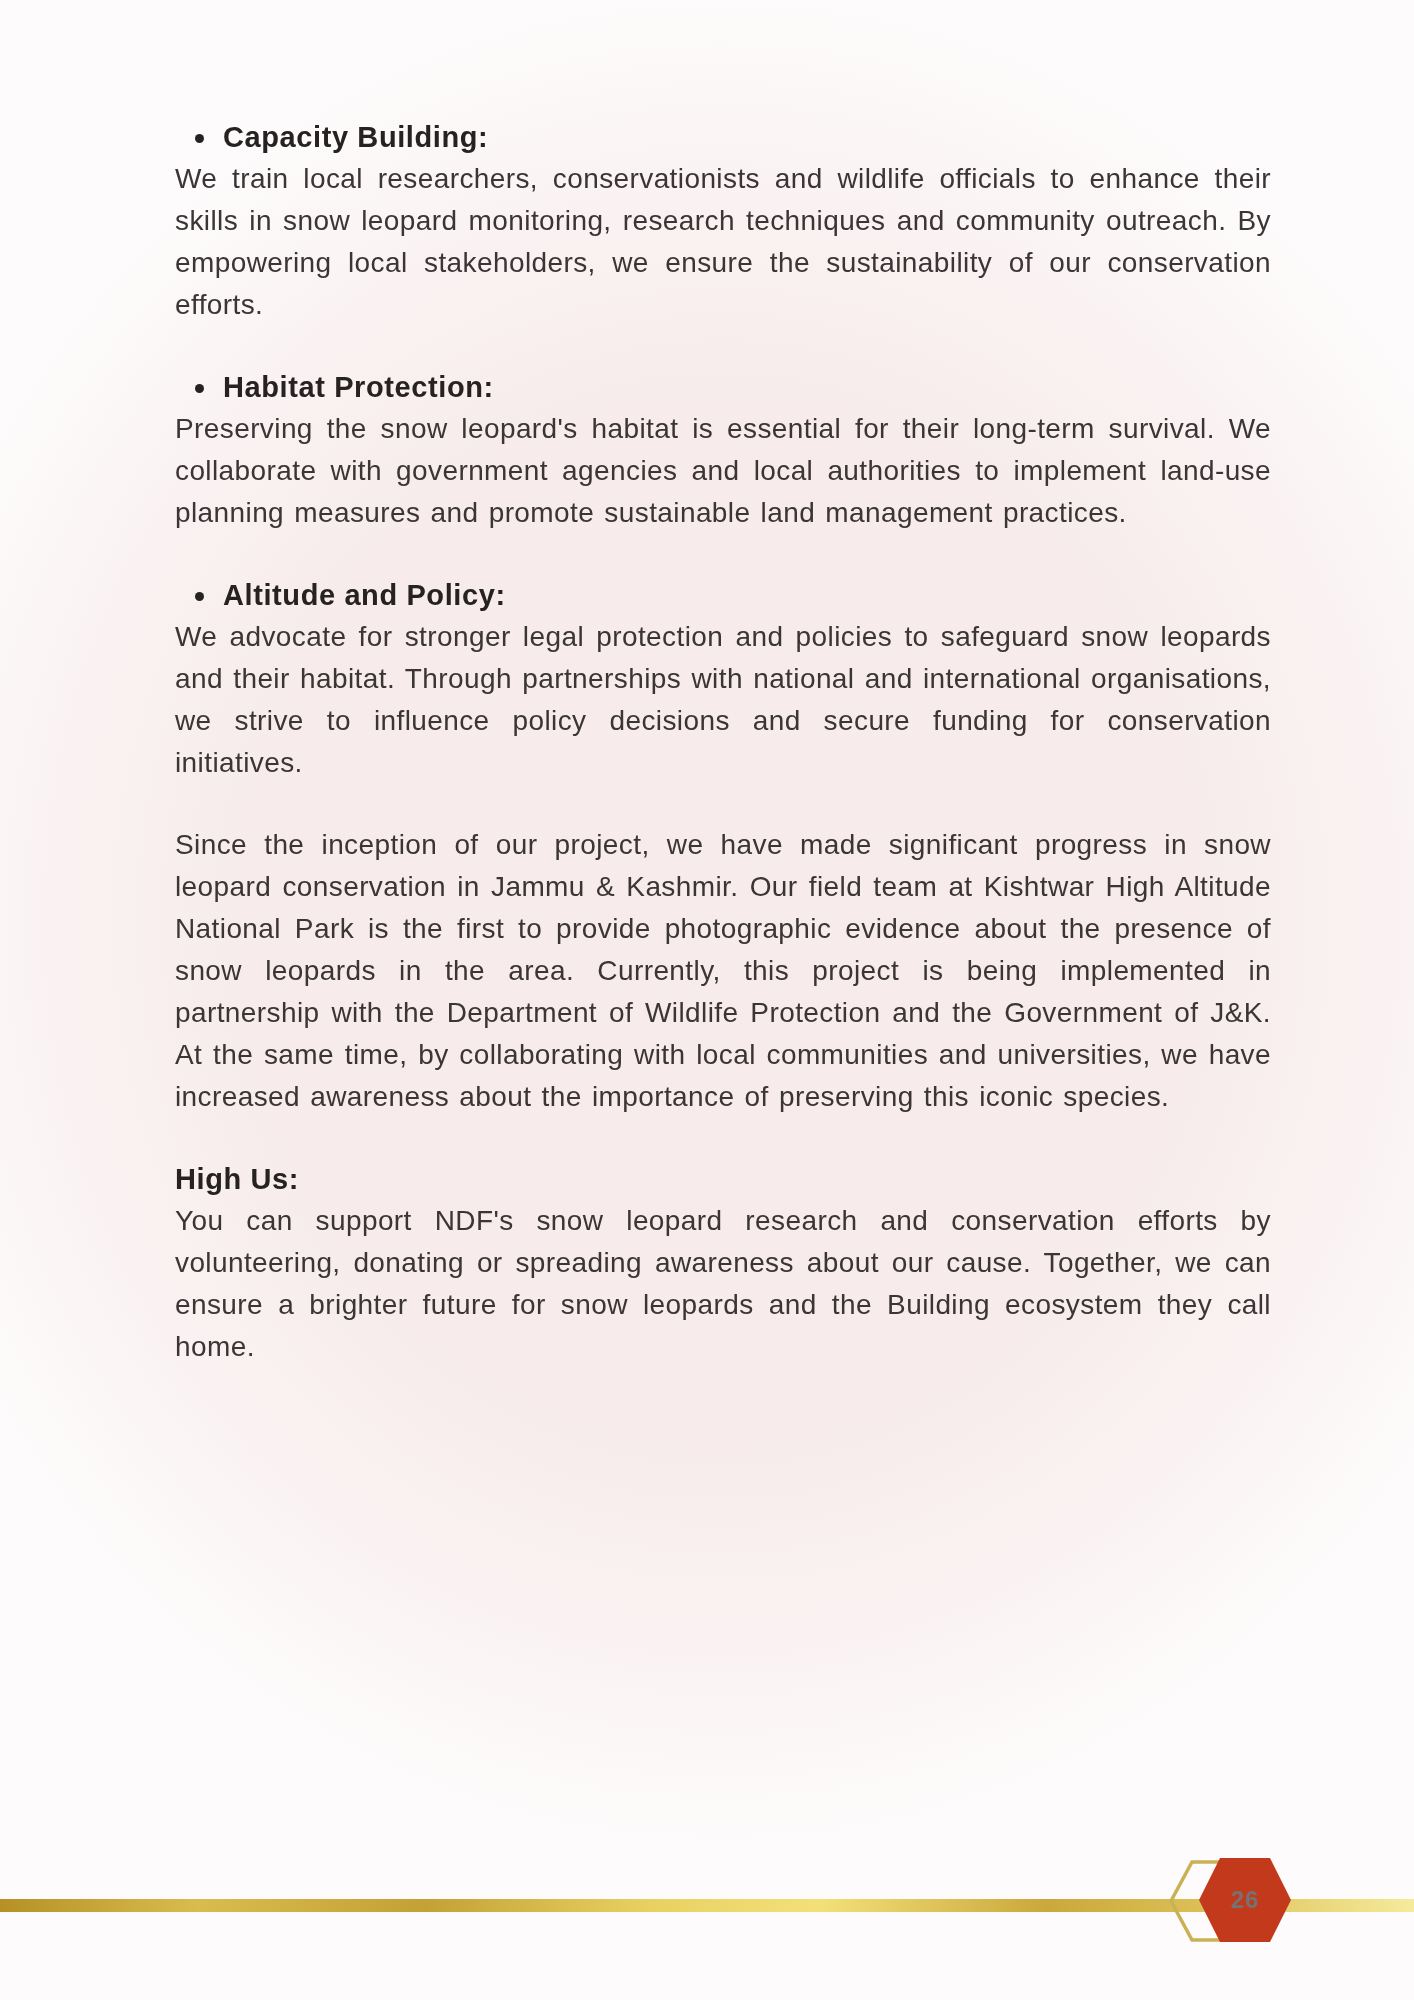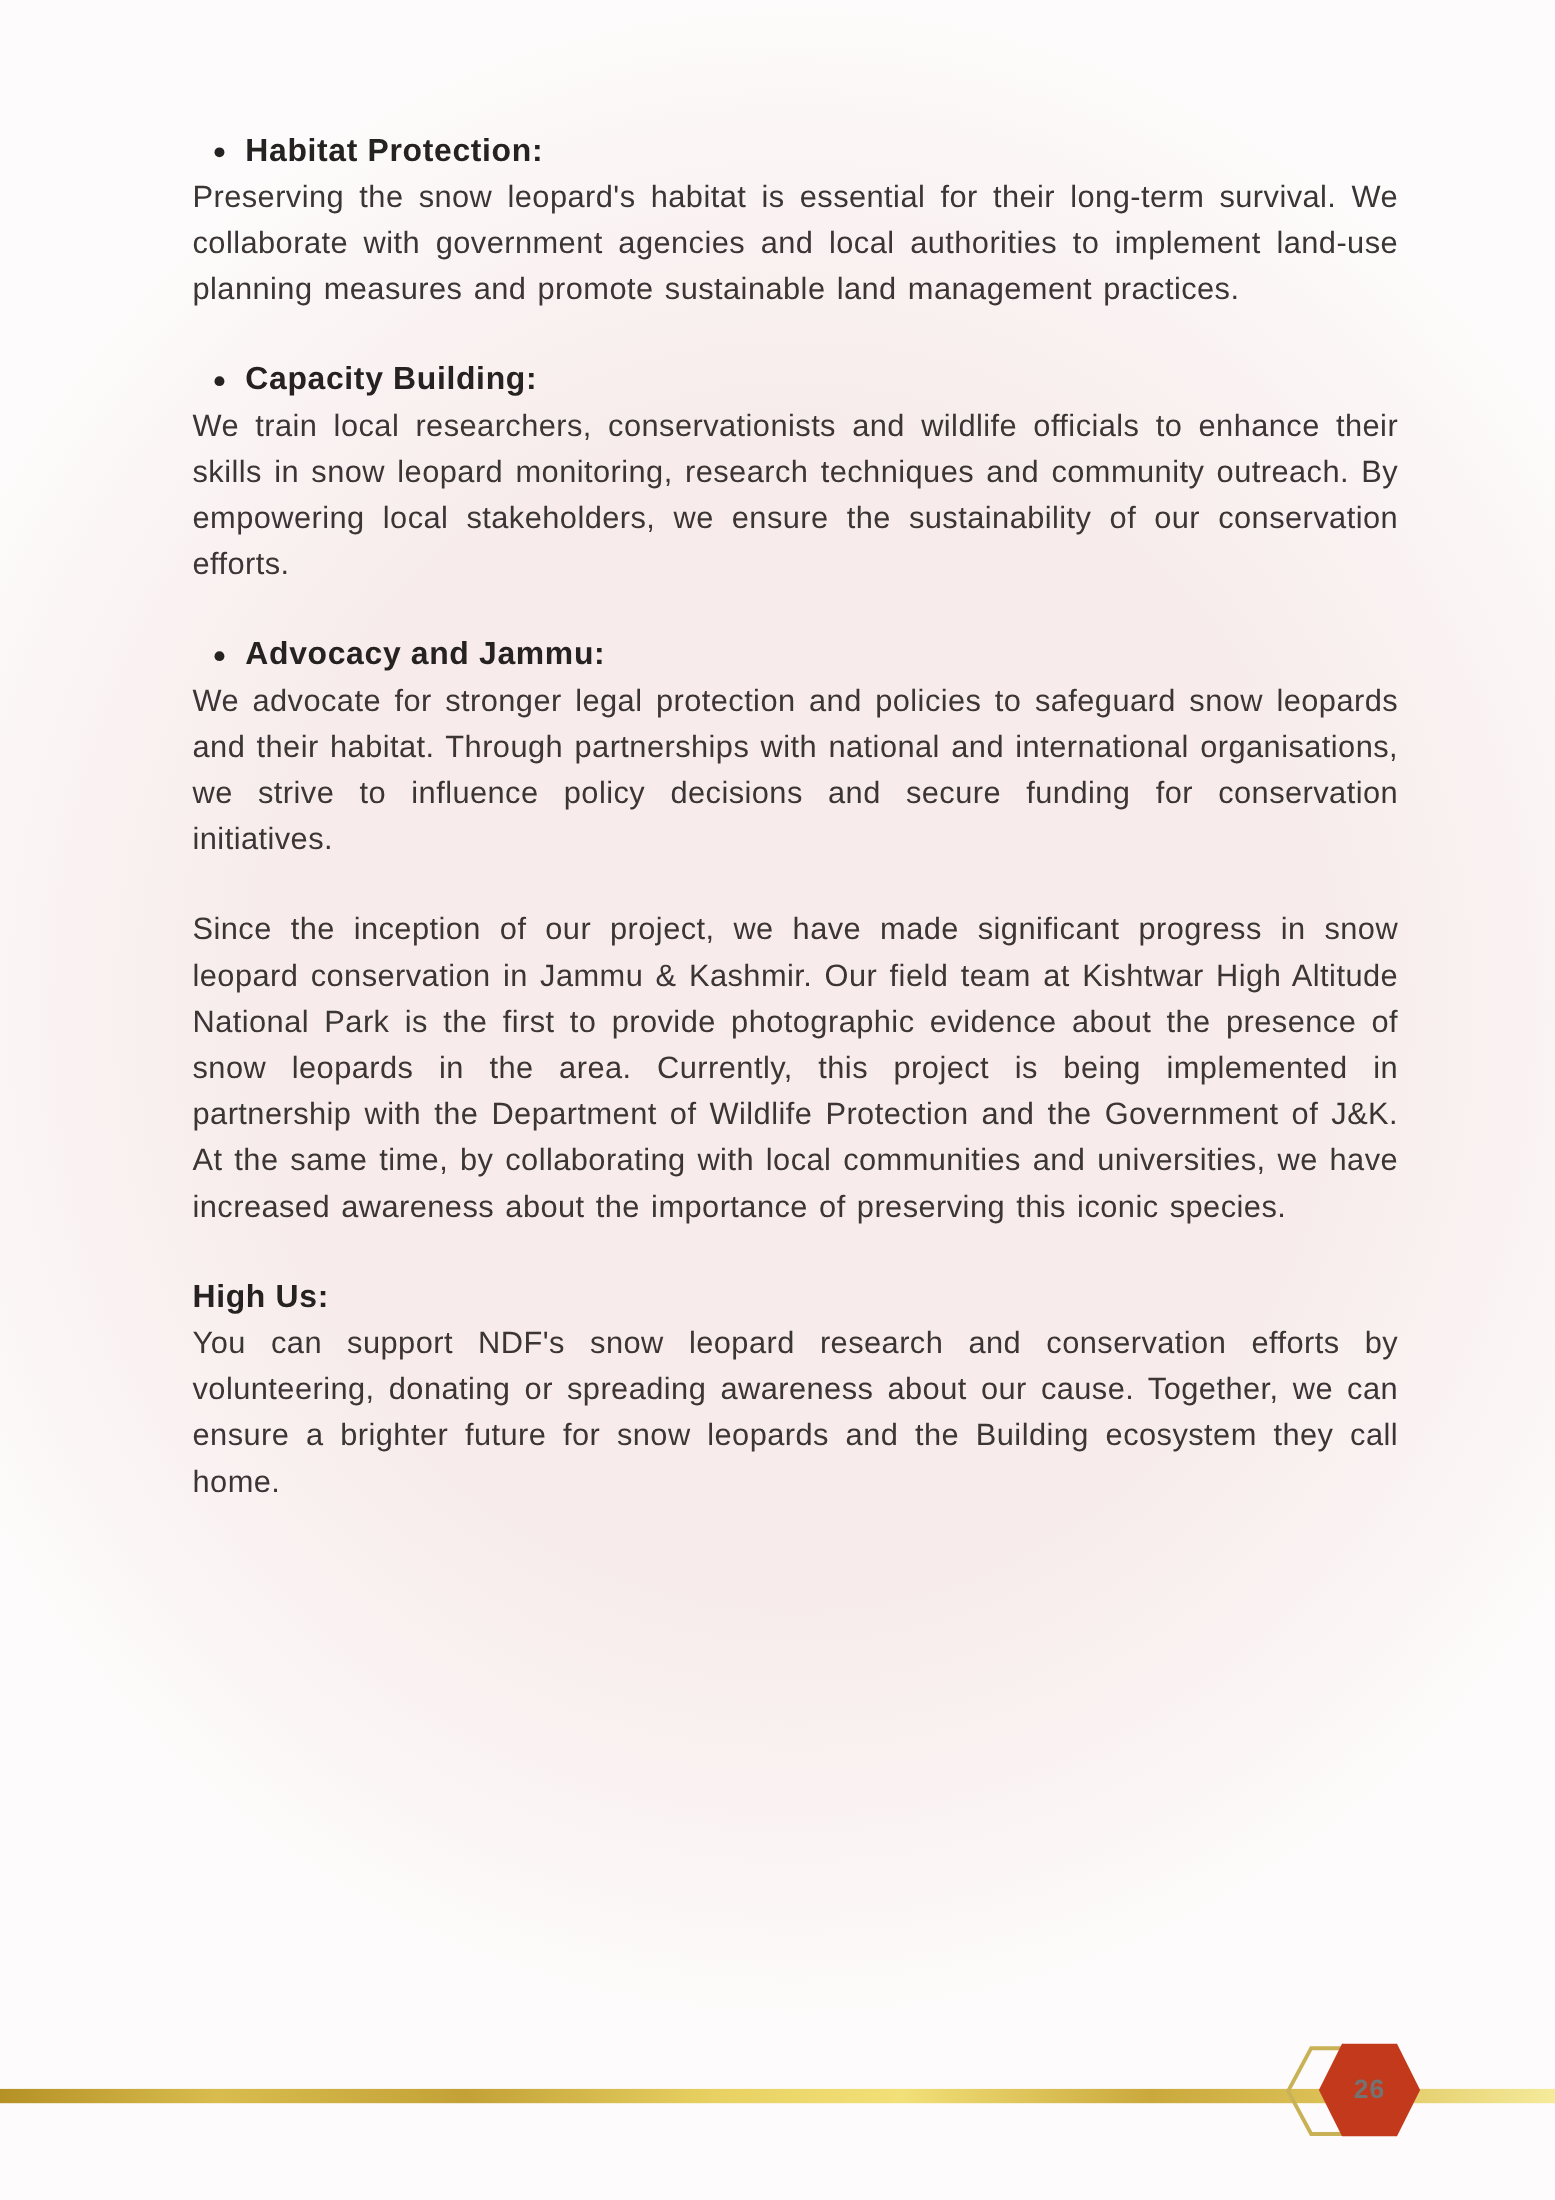--- a/index.html
+++ b/index.html
@@ -102,37 +102,37 @@
 </head>
 <body>
 
 <div class="page">
 
   <div class="content">
 
     <div class="section">
       <div class="bullet-heading">
         <span class="bullet-dot"></span>
+        <span class="heading-text">Capacity Building:</span>
+      </div>
+      <p class="body-text">We train local researchers, conservationists and wildlife officials to enhance their skills in snow leopard monitoring, research techniques and community outreach. By empowering local stakeholders, we ensure the sustainability of our conservation efforts.</p>
+    </div>
+
+    <div class="section">
+      <div class="bullet-heading">
+        <span class="bullet-dot"></span>
         <span class="heading-text">Habitat Protection:</span>
       </div>
       <p class="body-text">Preserving the snow leopard's habitat is essential for their long-term survival. We collaborate with government agencies and local authorities to implement land-use planning measures and promote sustainable land management practices.</p>
     </div>
 
     <div class="section">
       <div class="bullet-heading">
         <span class="bullet-dot"></span>
-        <span class="heading-text">Capacity Building:</span>
-      </div>
-      <p class="body-text">We train local researchers, conservationists and wildlife officials to enhance their skills in snow leopard monitoring, research techniques and community outreach. By empowering local stakeholders, we ensure the sustainability of our conservation efforts.</p>
-    </div>
-
-    <div class="section">
-      <div class="bullet-heading">
-        <span class="bullet-dot"></span>
-        <span class="heading-text">Advocacy and Jammu:</span>
+        <span class="heading-text">Altitude and Policy:</span>
       </div>
       <p class="body-text">We advocate for stronger legal protection and policies to safeguard snow leopards and their habitat. Through partnerships with national and international organisations, we strive to influence policy decisions and secure funding for conservation initiatives.</p>
     </div>
 
     <div class="section">
       <p class="body-text">Since the inception of our project, we have made significant progress in snow leopard conservation in Jammu &amp; Kashmir. Our field team at Kishtwar High Altitude National Park is the first to provide photographic evidence about the presence of snow leopards in the area. Currently, this project is being implemented in partnership with the Department of Wildlife Protection and the Government of J&amp;K. At the same time, by collaborating with local communities and universities, we have increased awareness about the importance of preserving this iconic species.</p>
     </div>
 
     <div class="section">
       <div class="plain-heading">High Us:</div>

